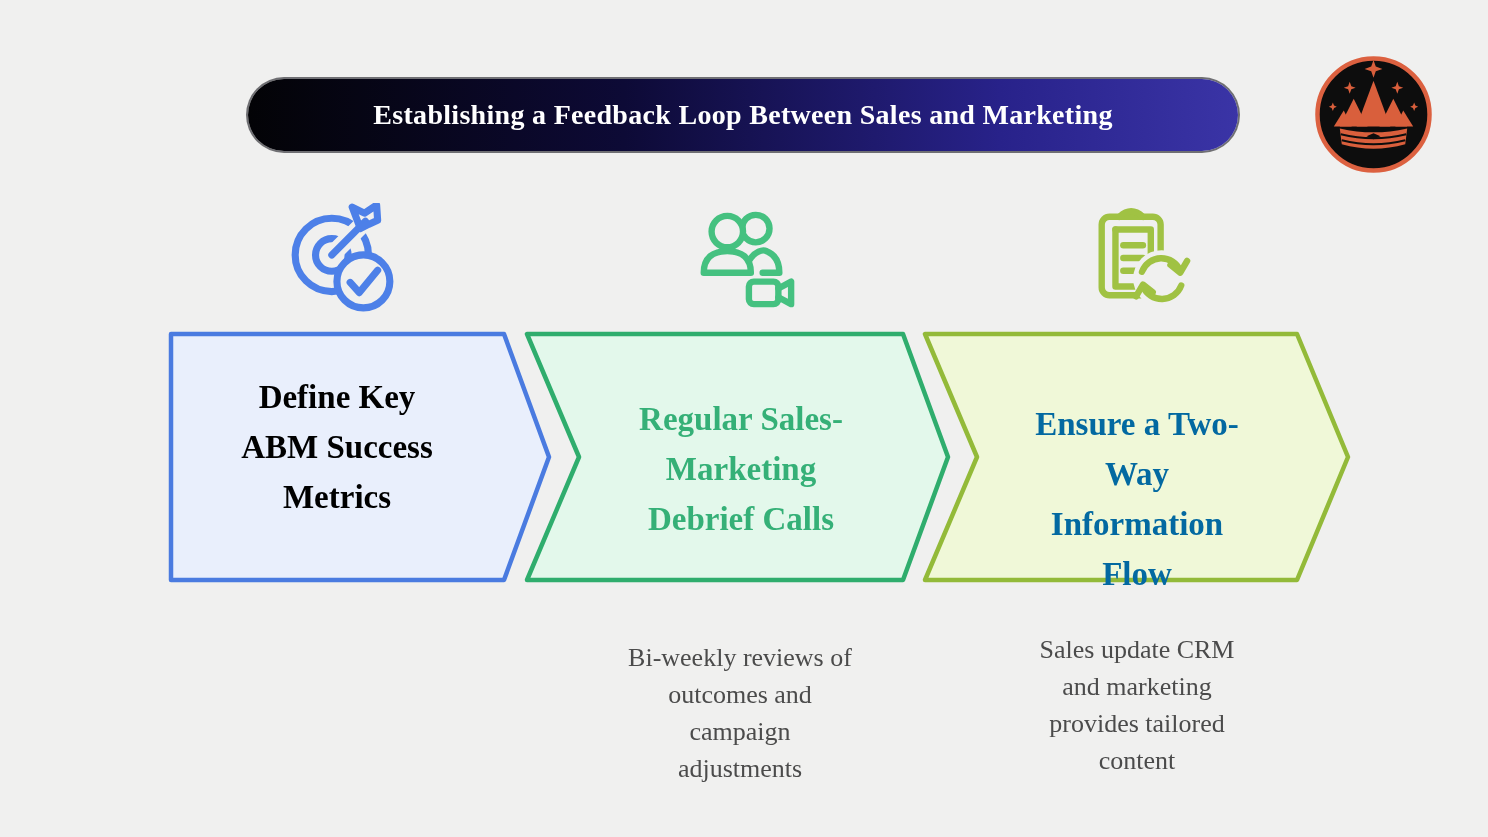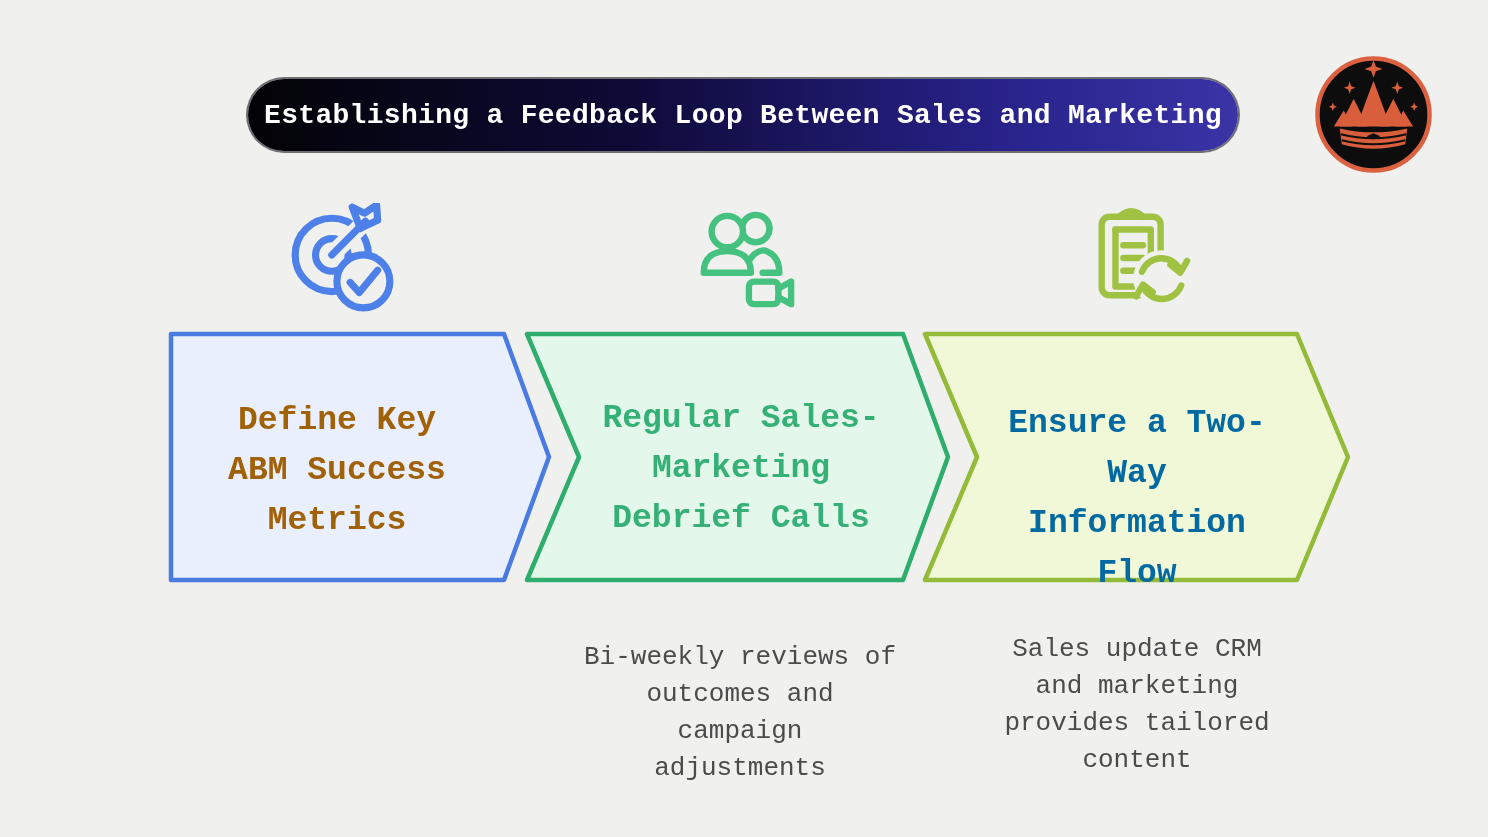--- a/index.html
+++ b/index.html
@@ -1,35 +1,35 @@
 <!DOCTYPE html>
 <html><head>
 <meta charset="utf-8">
 <style>
   html,body{margin:0;padding:0;background:#f0f0ef;}
   .stage{
     position:relative;width:1447px;height:837px;background:#f0f0ef;
-    font-family:Liberation Mono, monospace;overflow:hidden;
+    font-family:Liberation Serif, serif;overflow:hidden;
   }
   .title-pill{
     position:absolute;left:248px;top:79px;width:990px;height:72px;
     border-radius:37px;
     background:linear-gradient(90deg,#030306 0%,#0d0a36 38%,#28228a 76%,#3a34a6 100%);
     display:flex;align-items:center;justify-content:center;
     color:#ffffff;font-size:28px;font-weight:bold;letter-spacing:.3px;
     box-shadow:0 0 0 2px rgba(5,5,12,.55);
   }
   .logo{position:absolute;left:1314px;top:55px;width:119px;height:119px;}
   .icon{position:absolute;}
   .chev{position:absolute;top:331px;}
   .chev-label{
     position:absolute;width:300px;text-align:center;
     font-weight:bold;font-size:33px;line-height:50px;
   }
-  .lbl-1{left:187px;top:396px;color:#a16207;}
+  .lbl-1{left:187px;top:372px;color:#000000;}
   .lbl-2{left:591px;top:394px;color:#35b077;}
   .lbl-3{left:987px;top:357px;color:#0369a1;margin-top:42px;}
   .desc{
     position:absolute;width:320px;text-align:center;
     font-size:26px;line-height:37px;color:#4b4b4b;
   }
   .desc-1{left:180px;top:638px;}
   .desc-2{left:580px;top:631px;margin-top:8px;}
   .desc-3{left:977px;top:631px;}
 </style>

